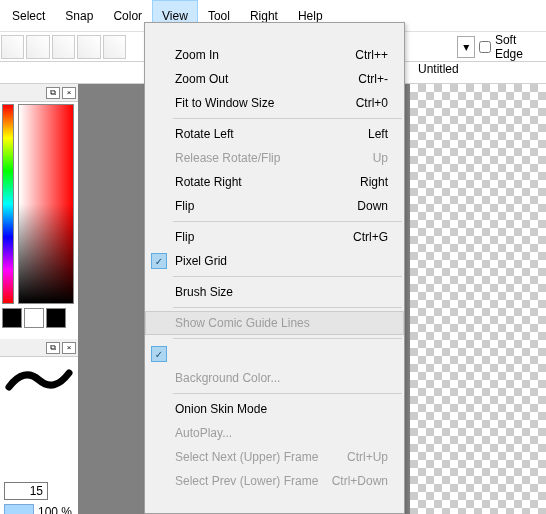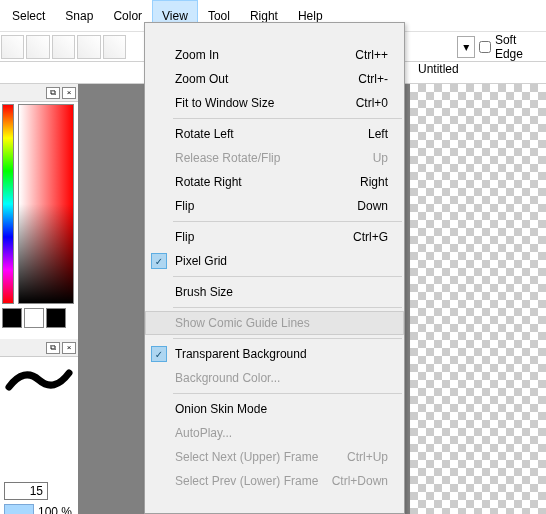--- a/index.html
+++ b/index.html
@@ -155,21 +155,20 @@
     <div class="menu-item">
       <span>Brush Size</span>
     </div>
     <div class="menu-sep"></div>
     <div class="menu-item disabled hovered">
       <span>Show Comic Guide Lines</span>
     </div>
     <div class="menu-sep"></div>
     <div class="menu-item">
       <span class="check">✓</span>
-      <span>Transparent Background</span>
     </div>
     <div class="menu-item disabled">
       <span>Background Color...</span>
     </div>
     <div class="menu-sep"></div>
     <div class="menu-item">
       <span>Onion Skin Mode</span>
     </div>
     <div class="menu-item disabled">
       <span>AutoPlay...</span>

